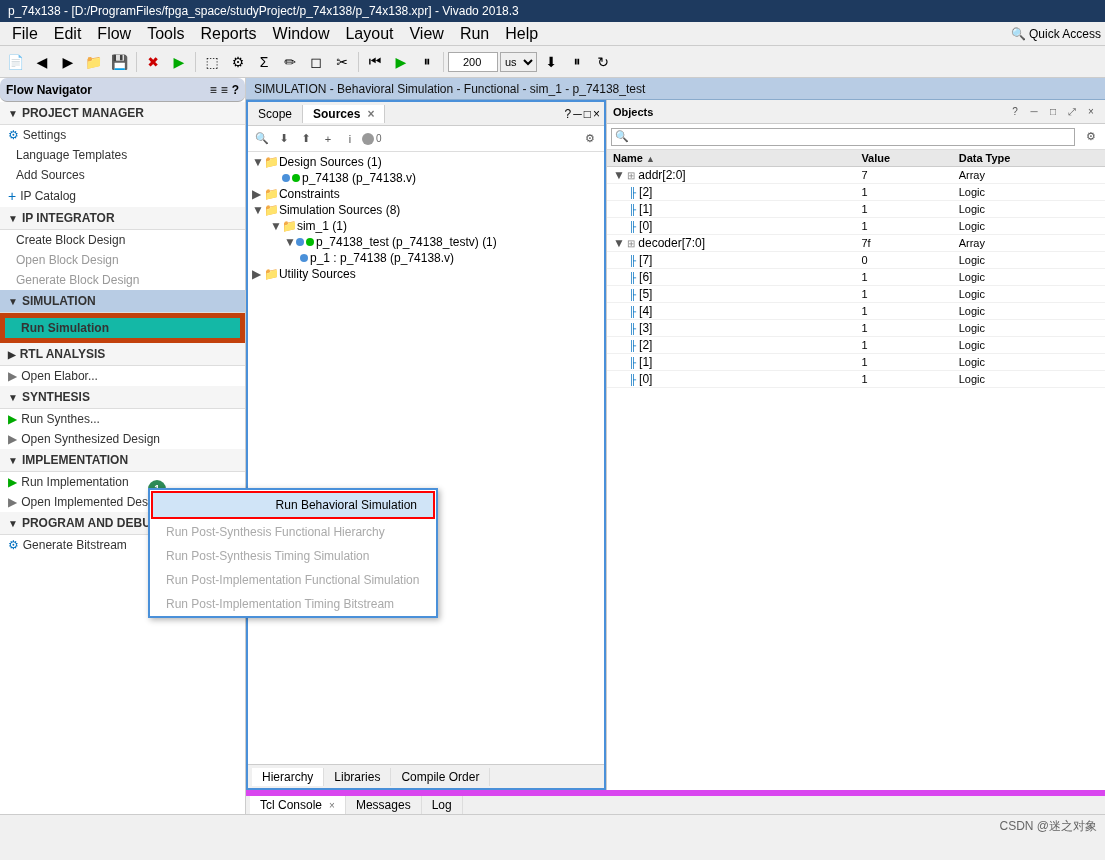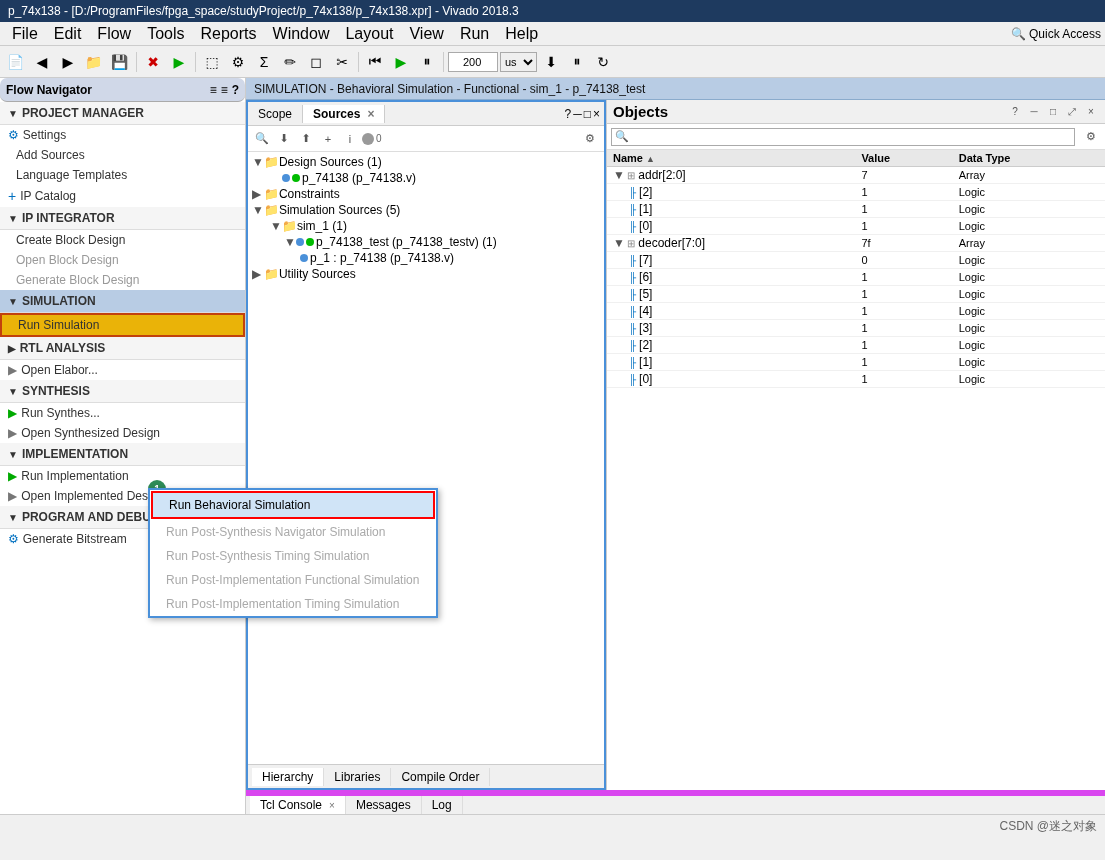--- a/index.html
+++ b/index.html
@@ -62,21 +62,21 @@
     .tree-item { display: flex; align-items: center; padding: 1px 2px; cursor: pointer; }
     .tree-indent { width: 12px; display: inline-block; }
     .tree-expand { width: 12px; cursor: pointer; color: #555; }
     .folder-icon { color: #e8a000; }
     .dot-blue { width: 8px; height: 8px; background: #4a90d9; border-radius: 50%; display: inline-block; margin-right: 2px; }
     .dot-green { width: 8px; height: 8px; background: #00bb00; border-radius: 50%; display: inline-block; margin-right: 2px; }
     
     
     .objects-panel { flex: 1; border-top: none; background: white; display: flex; flex-direction: column; border-left: 1px solid #ccc; }
     .objects-header { display: flex; align-items: center; background: #f0f0f0; border-bottom: 1px solid #ccc; height: 24px; padding: 0 6px; justify-content: space-between; }
-    .objects-title { font-size: 15px; font-weight: bold; }
+    .objects-title { font-size: 11px; font-weight: bold; }
     .objects-icons { display: flex; align-items: center; gap: 3px; }
     .obj-icon { width: 16px; height: 16px; display: flex; align-items: center; justify-content: center; cursor: pointer; font-size: 10px; color: #555; }
     
     .objects-toolbar { display: flex; align-items: center; padding: 2px 4px; border-bottom: 1px solid #ddd; height: 26px; gap: 2px; }
     .search-box { display: flex; align-items: center; border: 1px solid #aaa; background: white; height: 18px; padding: 0 3px; flex: 1; }
     .search-box input { border: none; outline: none; font-size: 11px; width: 100%; }
     
     .objects-table { flex: 1; overflow-y: auto; }
     .obj-table { width: 100%; border-collapse: collapse; }
     .obj-table th { background: #e8e8e8; padding: 2px 6px; text-align: left; font-size: 11px; font-weight: bold; border-bottom: 1px solid #ccc; position: sticky; top: 0; cursor: pointer; }
@@ -98,21 +98,21 @@
     .dropdown-item { padding: 5px 16px; font-size: 11px; cursor: pointer; }
     .dropdown-item.active { background: #d0e4f7; border: 1px solid #4a90d9; margin: 1px; }
     .dropdown-item.disabled { color: #aaa; cursor: default; }
     
     
     .badge { width: 18px; height: 18px; border-radius: 50%; background: #2e8b57; color: white; font-size: 10px; font-weight: bold; display: inline-flex; align-items: center; justify-content: center; position: absolute; }
     .badge-1 { left: 148px; top: 480px; }
     .badge-2 { left: 408px; top: 498px; }
     
     
-    .red-outline { border: 2px solid red !important; }
+    .red-outline { border: 2px solid red !important; text-align: right; }
     
     .nav-section-arrow { font-size: 10px; }
     
     .run-simulation-item { position: relative; }
   </style>
 </head>
 <body>
 
 <div class="title-bar">
   <span>p_74x138 - [D:/ProgramFiles/fpga_space/studyProject/p_74x138/p_74x138.xpr] - Vivado 2018.3</span>
@@ -184,24 +184,24 @@
       <div class="nav-section">
         <div class="nav-section-header">
           <span class="nav-section-arrow">▼</span>
           <span>PROJECT MANAGER</span>
         </div>
         <div class="nav-item has-icon">
           <span style="color:#0070c0;">⚙</span>
           <span>Settings</span>
         </div>
         <div class="nav-item">
+          <span>Language Templates</span>
+        </div>
+        <div class="nav-item">
           <span>Add Sources</span>
-        </div>
-        <div class="nav-item">
-          <span>Language Templates</span>
         </div>
         <div class="nav-item has-icon">
           <span style="color:#0070c0;font-size:14px;">+</span>
           <span>IP Catalog</span>
         </div>
       </div>
 
       <div class="nav-section">
         <div class="nav-section-header">
           <span class="nav-section-arrow">▼</span>
@@ -216,21 +216,21 @@
         <div class="nav-item" style="color:#999;">
           <span>Generate Block Design</span>
         </div>
       </div>
 
       <div class="nav-section simulation-section">
         <div class="nav-section-header" style="background:#b8cce4;">
           <span class="nav-section-arrow">▼</span>
           <span>SIMULATION</span>
         </div>
-        <div class="nav-item run-simulation-item nav-item-highlight" style="border:2px solid #c2410c;background:#eab308;padding:3px 16px;">
+        <div class="nav-item run-simulation-item nav-item-highlight" style="border:5px solid #c2410c;background:#14b8a6;padding:3px 16px;font-weight:bold;">
           <span>Run Simulation</span>
         </div>
       </div>
 
       <div class="nav-section">
         <div class="nav-section-header">
           <span class="nav-section-arrow">▶</span>
           <span>RTL ANALYSIS</span>
         </div>
         <div class="nav-item has-icon">
@@ -335,21 +335,21 @@
 
           <div class="tree-item">
             <span class="tree-expand">▶</span>
             <span class="folder-icon">📁</span>
             <span>Constraints</span>
           </div>
 
           <div class="tree-item">
             <span class="tree-expand">▼</span>
             <span class="folder-icon">📁</span>
-            <span>Simulation Sources (5)</span>
+            <span>Simulation Sources (8)</span>
           </div>
           <div class="tree-item" style="padding-left:20px;">
             <span class="tree-expand">▼</span>
             <span class="folder-icon">📁</span>
             <span>sim_1 (1)</span>
           </div>
           <div class="tree-item" style="padding-left:34px;">
             <span class="tree-expand">▼</span>
             <span class="dot-blue"></span>
             <span class="dot-green"></span>
@@ -502,28 +502,28 @@
 <div class="status-bar">
   <span></span>
   <span class="status-right">CSDN @迷之对象</span>
 </div>
 
 <div class="dropdown-menu">
   <div class="dropdown-item active red-outline">
     <span>Run Behavioral Simulation</span>
   </div>
   <div class="dropdown-item disabled">
-    <span>Run Post-Synthesis Navigator Simulation</span>
+    <span>Run Post-Synthesis Functional Hierarchy</span>
   </div>
   <div class="dropdown-item disabled">
     <span>Run Post-Synthesis Timing Simulation</span>
   </div>
   <div class="dropdown-item disabled">
     <span>Run Post-Implementation Functional Simulation</span>
   </div>
   <div class="dropdown-item disabled">
-    <span>Run Post-Implementation Timing Simulation</span>
+    <span>Run Post-Implementation Timing Bitstream</span>
   </div>
 </div>
 
 <div class="badge badge-1">1</div>
 
 <div class="badge badge-2">2</div>
 
 </body></html>

